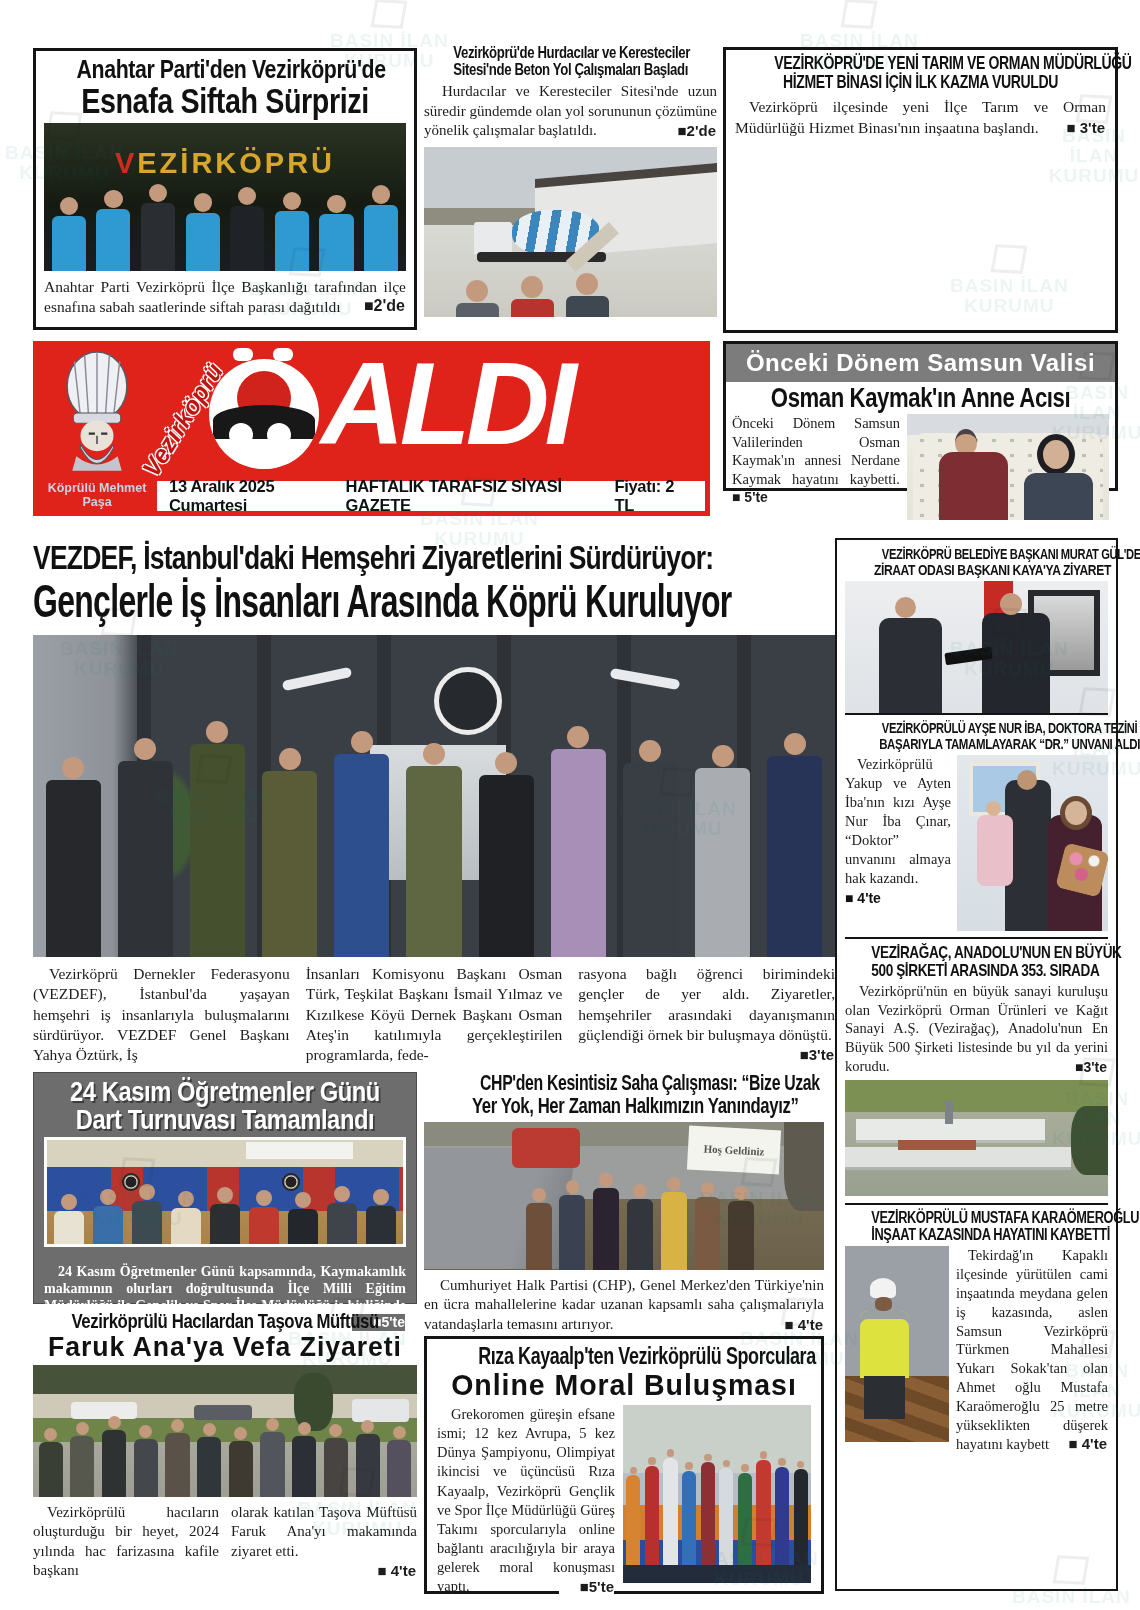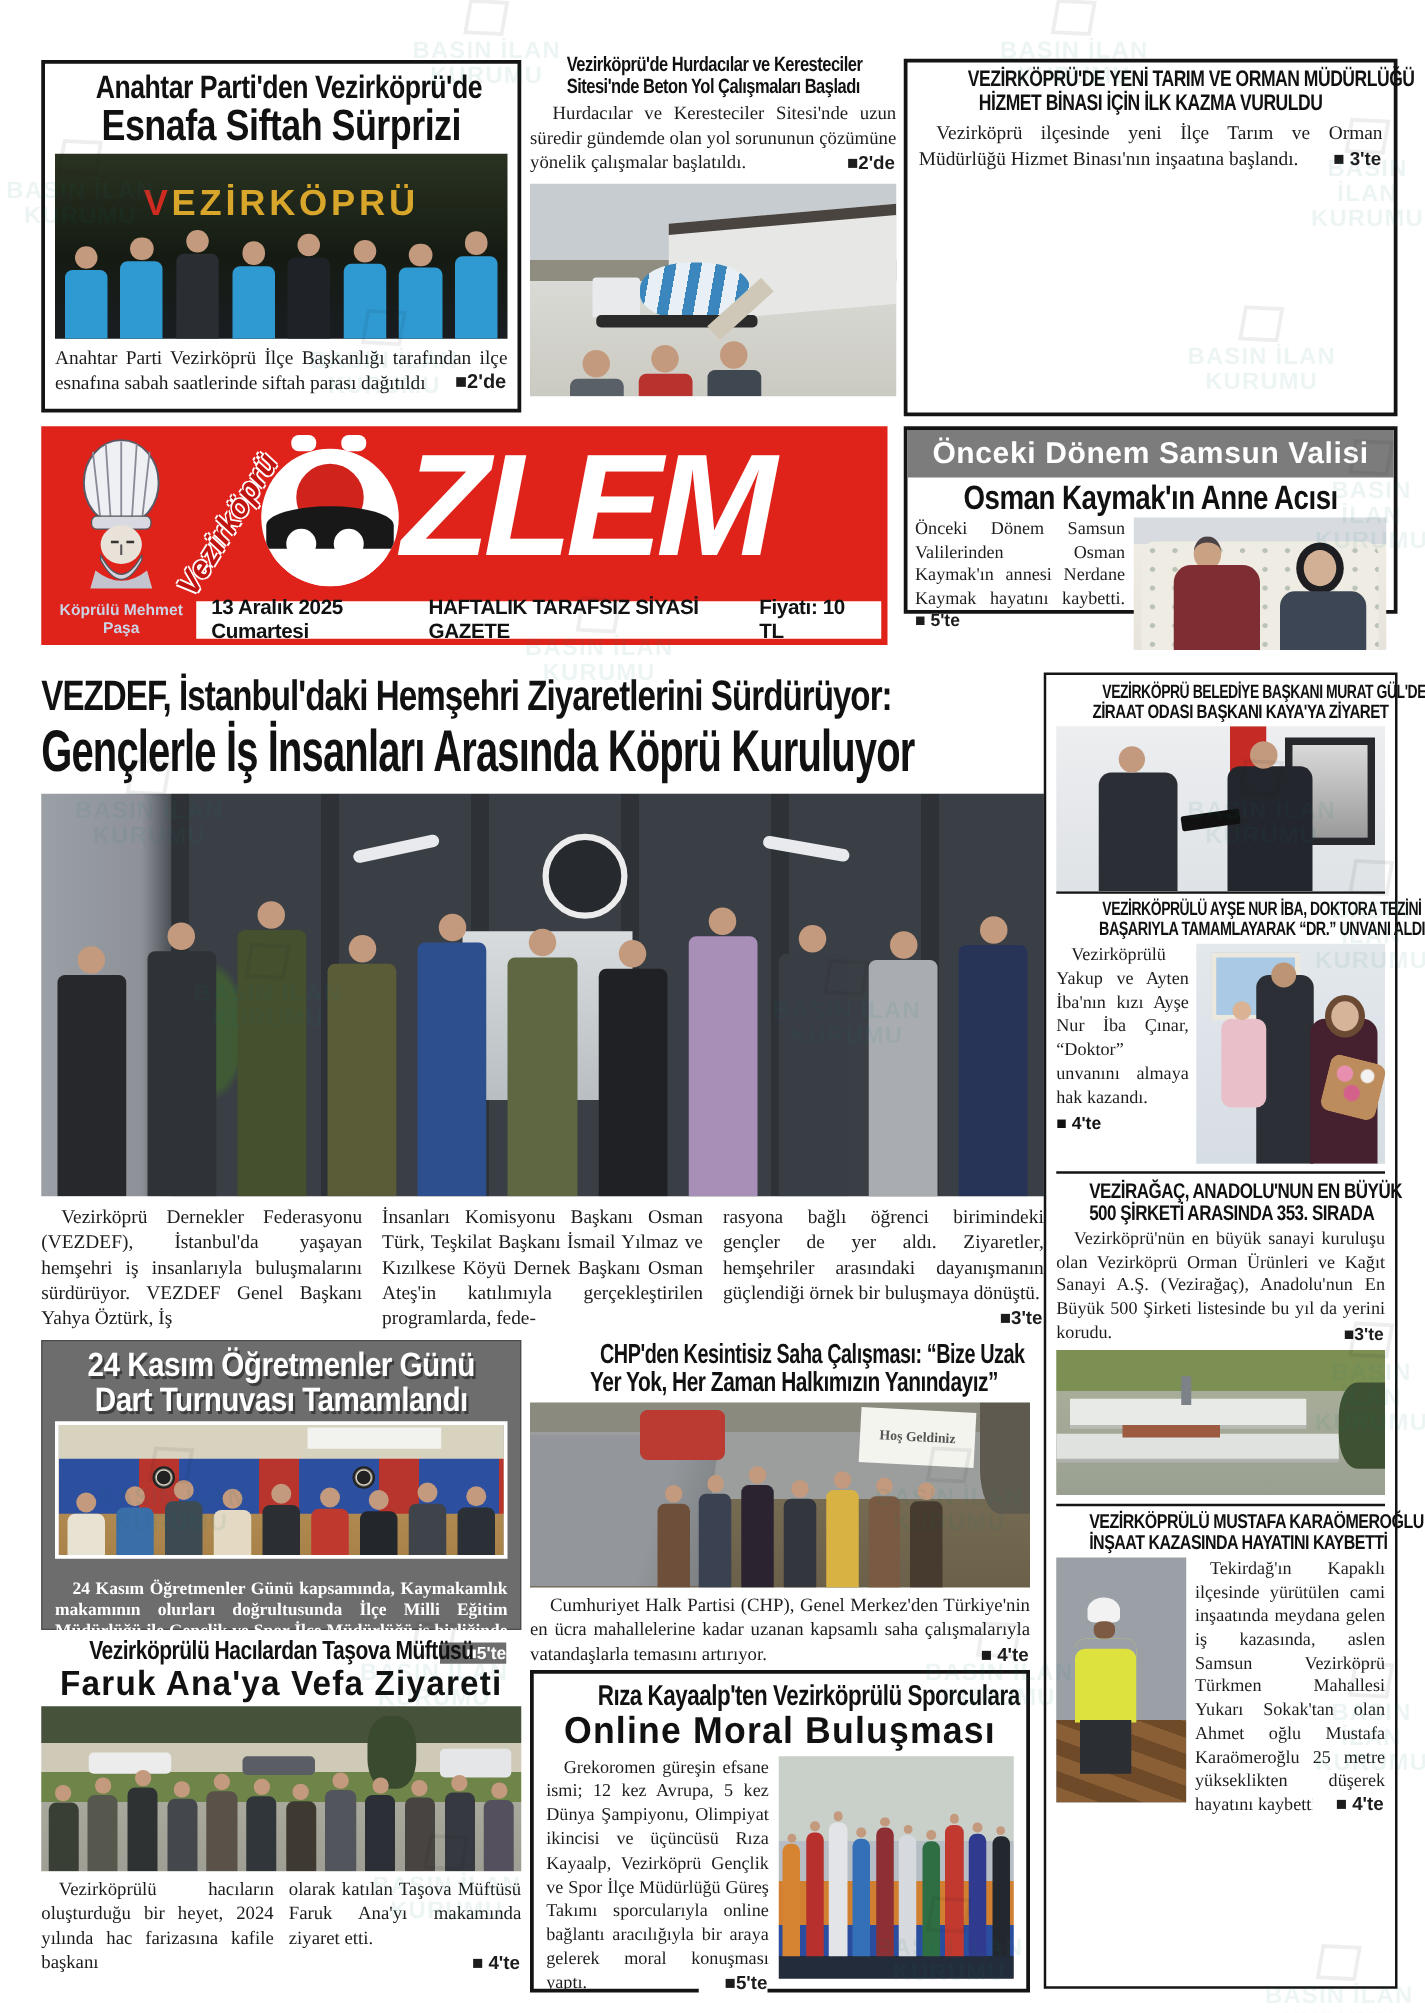--- a/index.html
+++ b/index.html
@@ -136,25 +136,25 @@
       <div class="abs" style="left:24px;top:-11px;width:20px;height:13px;background:#fff;border-radius:6px;"></div>
       <div class="abs" style="left:64px;top:-11px;width:20px;height:13px;background:#fff;border-radius:6px;"></div>
       <div class="abs" style="left:0;top:0;width:110px;height:110px;background:#fff;border-radius:50%;overflow:hidden;">
         <div class="abs" style="left:28px;top:12px;width:54px;height:54px;background:#d0231c;border-radius:50%;"></div>
         <div class="abs" style="left:4px;top:46px;width:102px;height:34px;background:#181818;border-radius:100% 100% 0 0 / 90% 90% 0 0;"></div>
         <div class="abs" style="left:20px;top:64px;width:24px;height:24px;background:#fff;border-radius:50%;"></div>
         <div class="abs" style="left:58px;top:64px;width:24px;height:24px;background:#fff;border-radius:50%;"></div>
         <div class="abs" style="left:0;top:86px;width:110px;height:24px;background:#fff;"></div>
       </div>
     </div>
-    <div class="abs" style="left:288px;top:0px;font-size:116px;font-weight:bold;font-style:italic;color:#fff;letter-spacing:-5px;line-height:1.1;">ZLEM</div>
+    <div class="abs" style="left:288px;top:0px;font-size:116px;font-weight:bold;font-style:italic;color:#fff;letter-spacing:-5px;line-height:1.1;">ALDI</div>
     <div class="abs" style="left:124px;right:5px;bottom:5px;height:30px;background:#fff;display:flex;align-items:center;justify-content:space-between;padding:0 12px;font-weight:bold;font-size:16.5px;letter-spacing:-0.3px;">
       <span>13 Aralık 2025 Cumartesi</span>
       <span>HAFTALIK TARAFSIZ SİYASİ GAZETE</span>
-      <span>Fiyatı: 10 TL</span>
+      <span>Fiyatı: 2 TL</span>
     </div>
   </header>
 
   <section class="abs" style="left:723px;top:341px;width:395px;height:150px;border:3px solid #141414;box-sizing:border-box;">
     <div class="graybar" style="height:38px;line-height:38px;font-size:24px;letter-spacing:0.5px;">Önceki Dönem Samsun Valisi</div>
     <div style="padding:2px 6px 4px;">
       <span class="cond" style="--sx:0.82;font-size:27px;">Osman Kaymak'ın Anne Acısı</span>
       <div style="display:flex;gap:7px;margin-top:2px;">
         <p class="serif" style="margin:0;width:168px;font-size:14.5px;line-height:1.28;">
           <span>Önceki Dönem Samsun Valilerinden Osman Kaymak'ın annesi Nerdane Kaymak hayatını kaybetti.</span>

